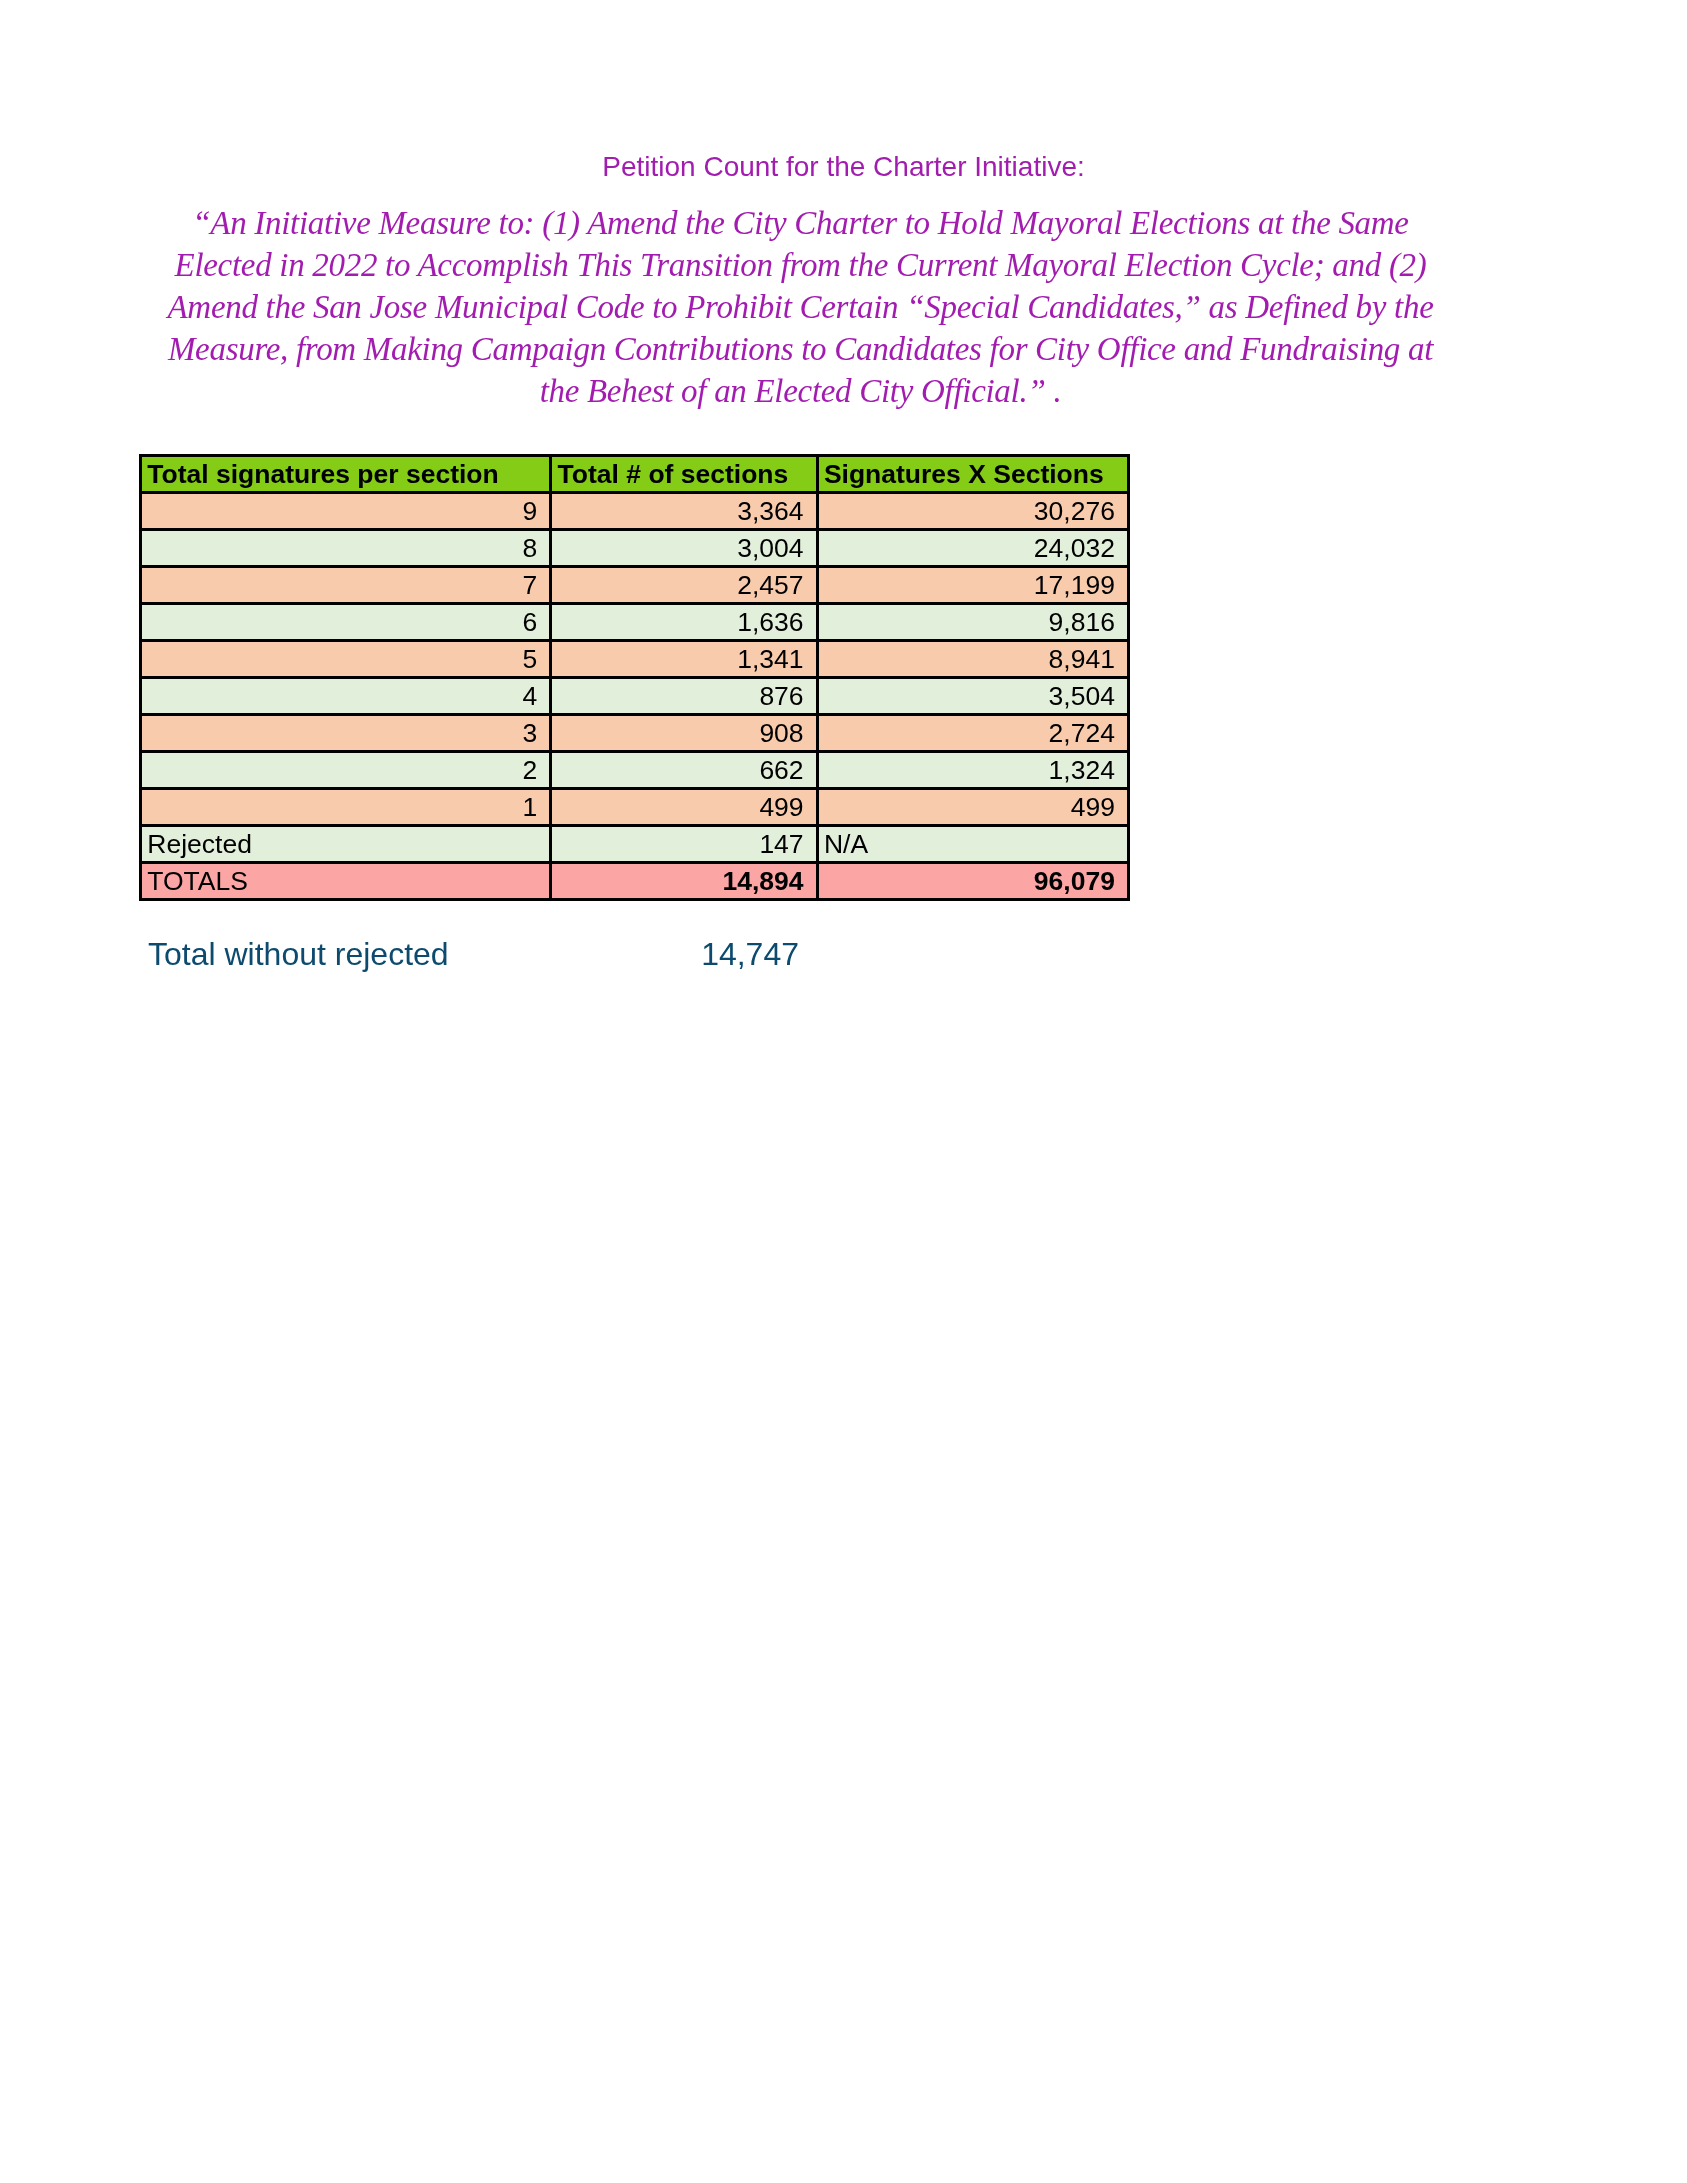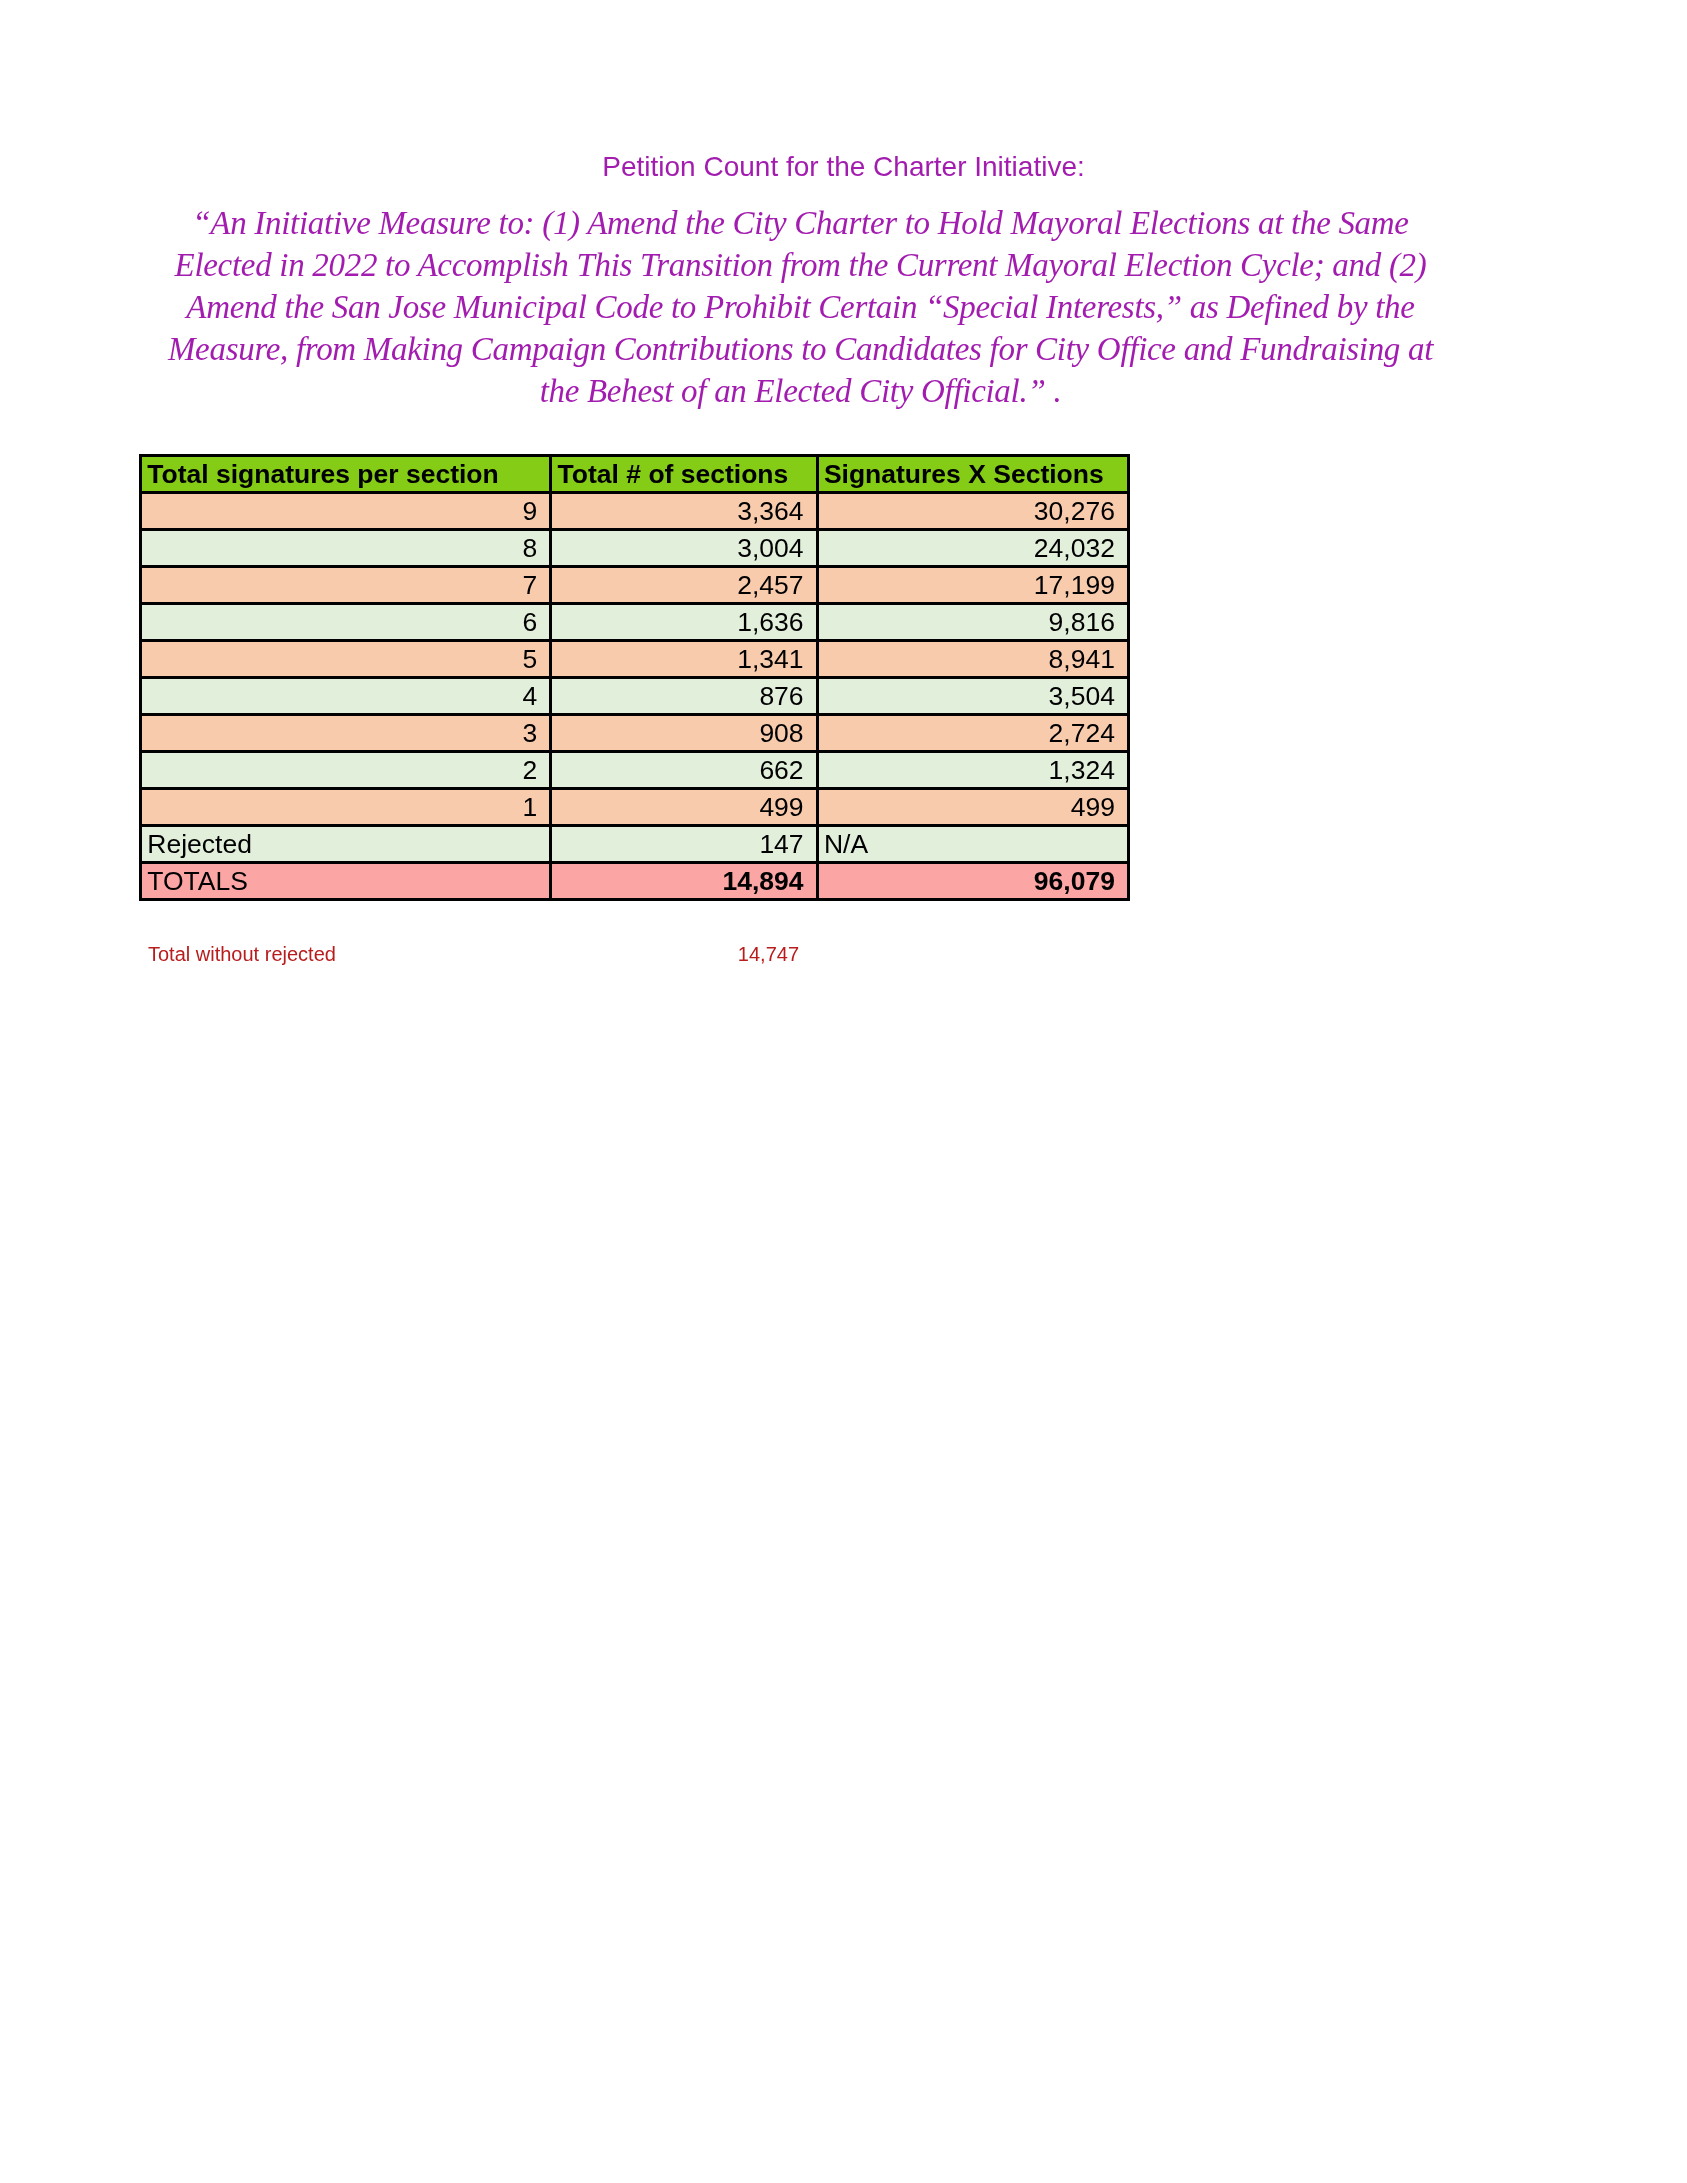--- a/index.html
+++ b/index.html
@@ -25,32 +25,32 @@
   .c1 { width: 390px; }
   .c2 { width: 246px; }
   .c3 { width: 291px; }
   .num { text-align: right; }
   tr.orange td { background: #f8cbad; }
   tr.green td { background: #e2efda; }
   tr.totals td { background: #fca5a5; }
   tr.totals td.bold { font-weight: bold; }
   .below {
     position: absolute; top: 937px; font-family: "Liberation Sans", sans-serif;
-    font-size: 20px; color: #b91c1c; line-height: 34px;
+    font-size: 32px; color: #0c4a6e; line-height: 34px;
   }
 </style>
 </head>
 <body>
 
 <div class="title">Petition Count for the Charter Initiative:</div>
 
 <div class="measure">
   <div>“An Initiative Measure to: (1) Amend the City Charter to Hold Mayoral Elections at the Same</div>
   <div>Elected in 2022 to Accomplish This Transition from the Current Mayoral Election Cycle; and (2)</div>
-  <div>Amend the San Jose Municipal Code to Prohibit Certain “Special Interests,” as Defined by the</div>
+  <div>Amend the San Jose Municipal Code to Prohibit Certain “Special Candidates,” as Defined by the</div>
   <div>Measure, from Making Campaign Contributions to Candidates for City Office and Fundraising at</div>
   <div>the Behest of an Elected City Official.” .</div>
 </div>
 
 <table class="petition">
   <thead>
     <tr>
       <th class="c1">Total signatures per section</th>
       <th class="c2">Total # of sections</th>
       <th class="c3">Signatures X Sections</th>

